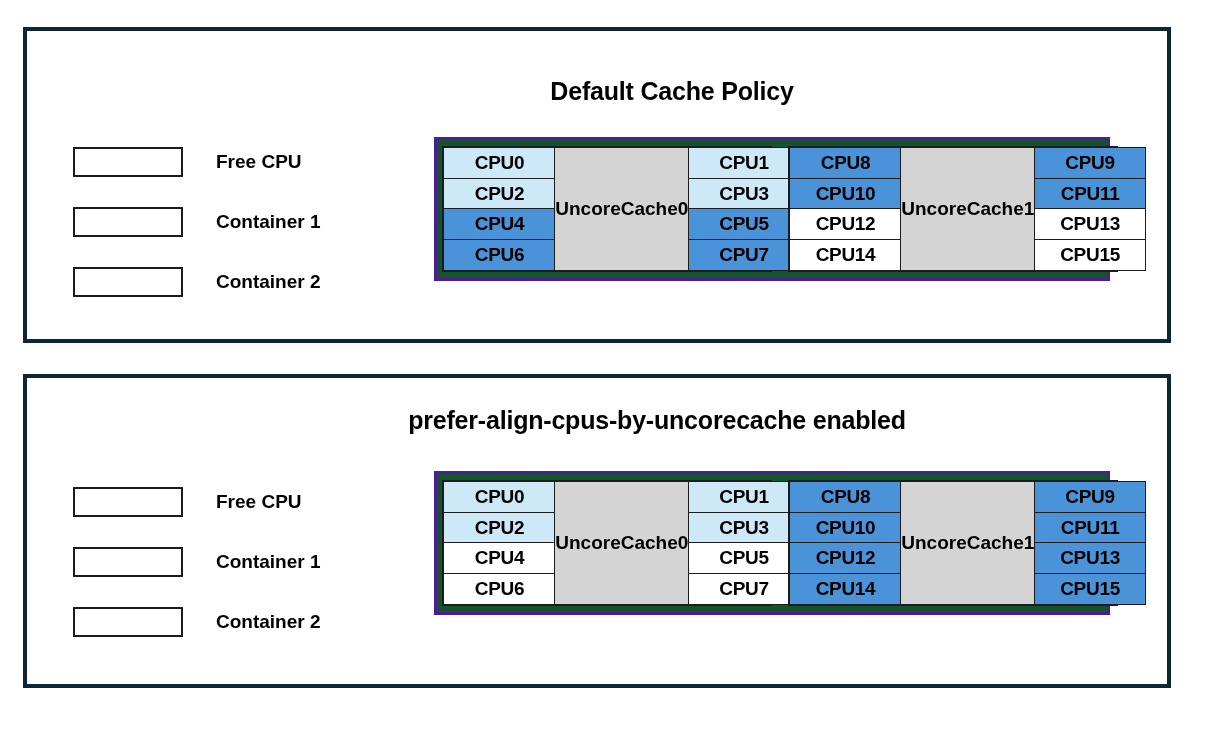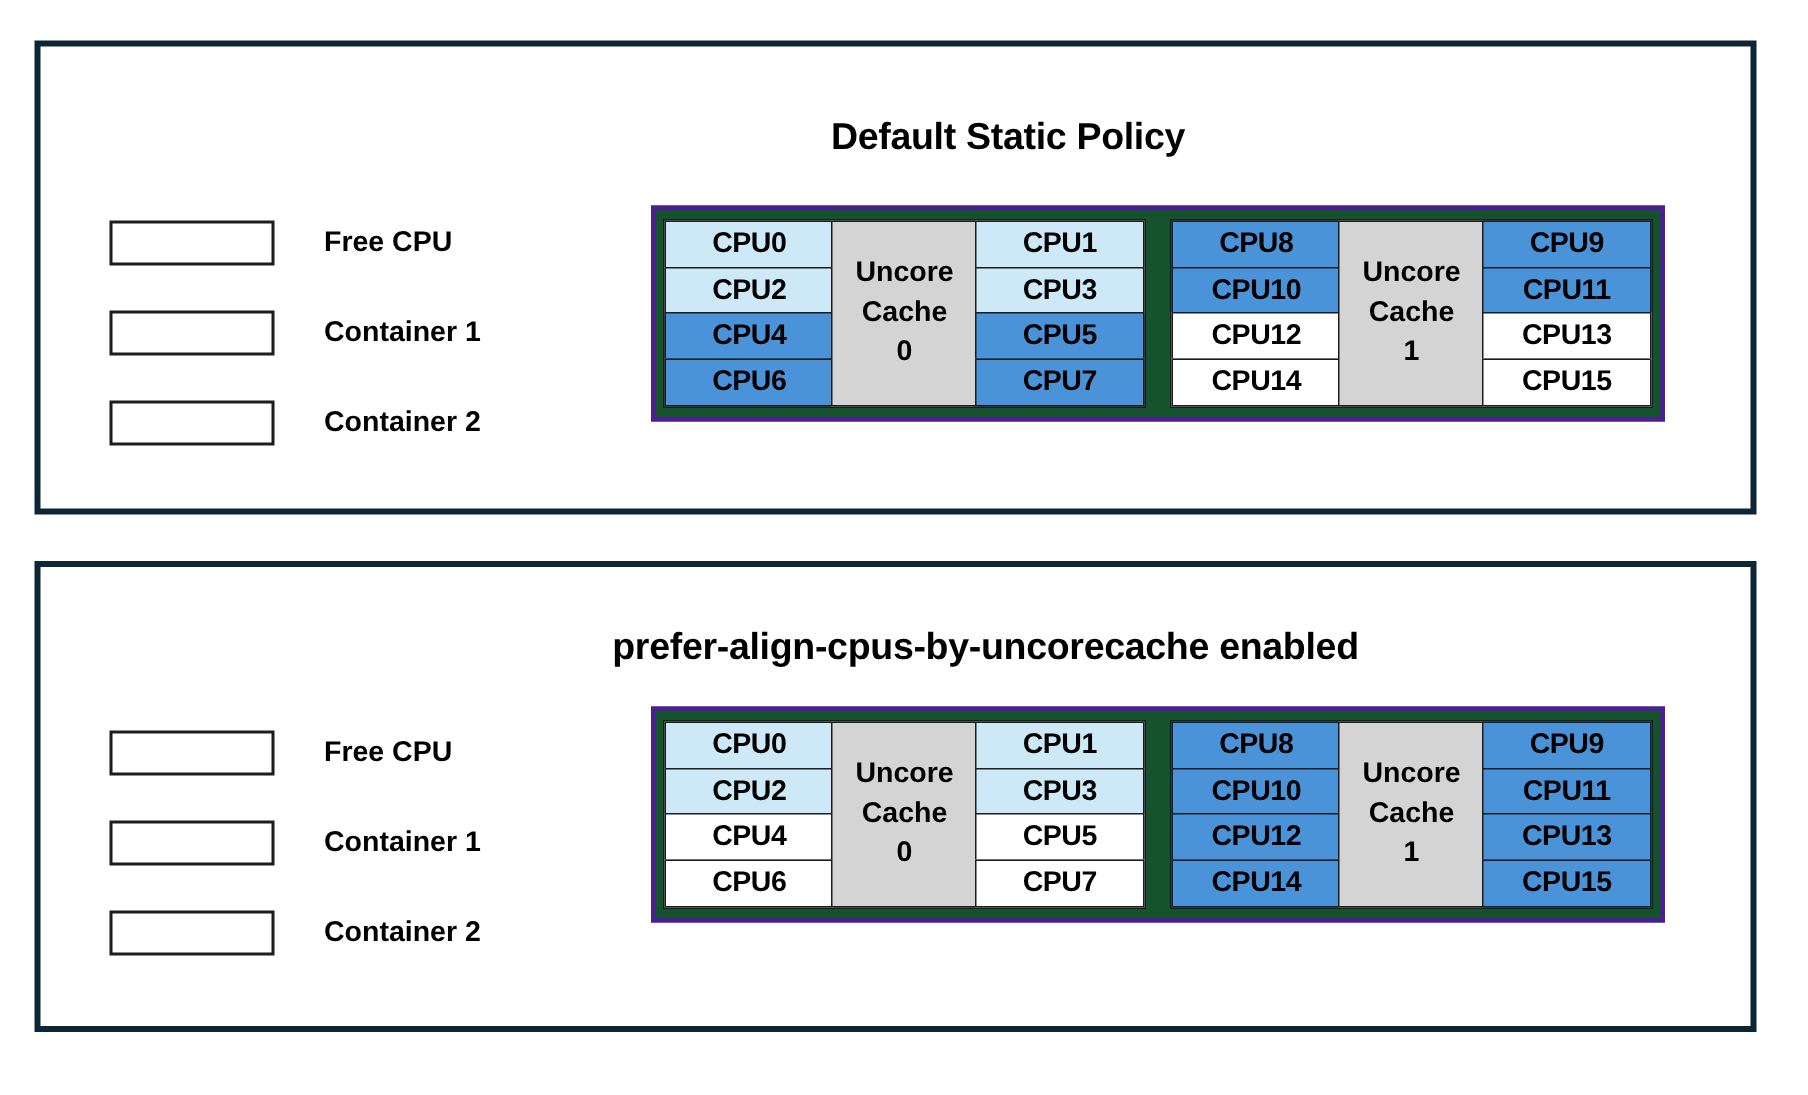--- a/index.html
+++ b/index.html
@@ -37,21 +37,21 @@
     letter-spacing: -0.2px;
     white-space: nowrap;
   }
   #panel-0 .panel-title {
     top: 46px;
     font-size: 25px;
     padding-left: 150px;
     box-sizing: border-box;
   }
   #panel-1 .panel-title {
-    top: 39px;
+    top: 28px;
     font-size: 25px;
     padding-left: 120px;
     box-sizing: border-box;
   }
 
   
   .legend {
     position: absolute;
     left: 46px;
     text-align: center;
@@ -125,36 +125,35 @@
   .cpu-cell.c1   { background: #cde9f7; }
   .cpu-cell.c2   { background: #4b93d9; }
 
   .uncore-box {
     flex: 1 1 auto;
     background: #d4d4d4;
     border: 1.5px solid #1c1c1c;
     box-sizing: border-box;
     margin: -0.75px;
     display: flex;
-    flex-direction: column;
     align-items: center;
     justify-content: center;
     font-size: 19px;
     font-weight: bold;
     color: #000000;
     line-height: 1.42;
     text-align: center;
   }
 </style>
 </head>
 <body>
 
 <div class="panel" id="panel-0">
 
-  <div class="panel-title">Default Static Policy</div>
+  <div class="panel-title">Default Cache Policy</div>
 
   <div class="legend">
     <div class="legend-row">
       <div class="legend-swatch free"></div>
       <div class="legend-label">Free CPU</div>
     </div>
     <div class="legend-row">
       <div class="legend-swatch c1"></div>
       <div class="legend-label">Container 1</div>
     </div>

